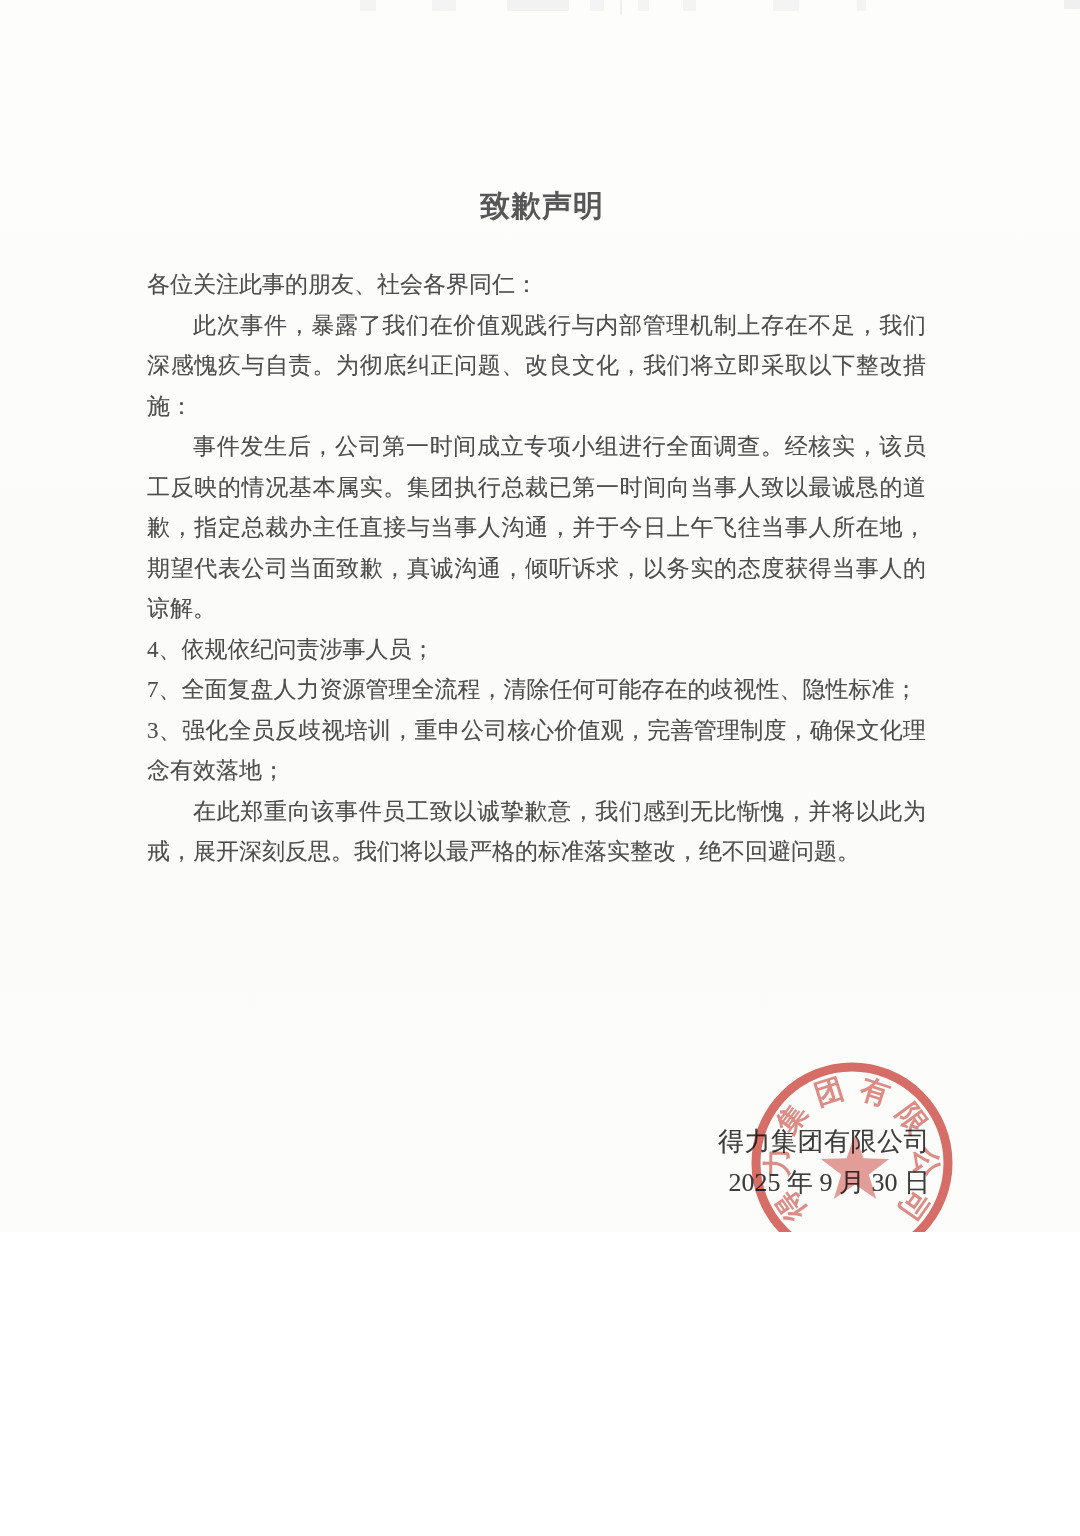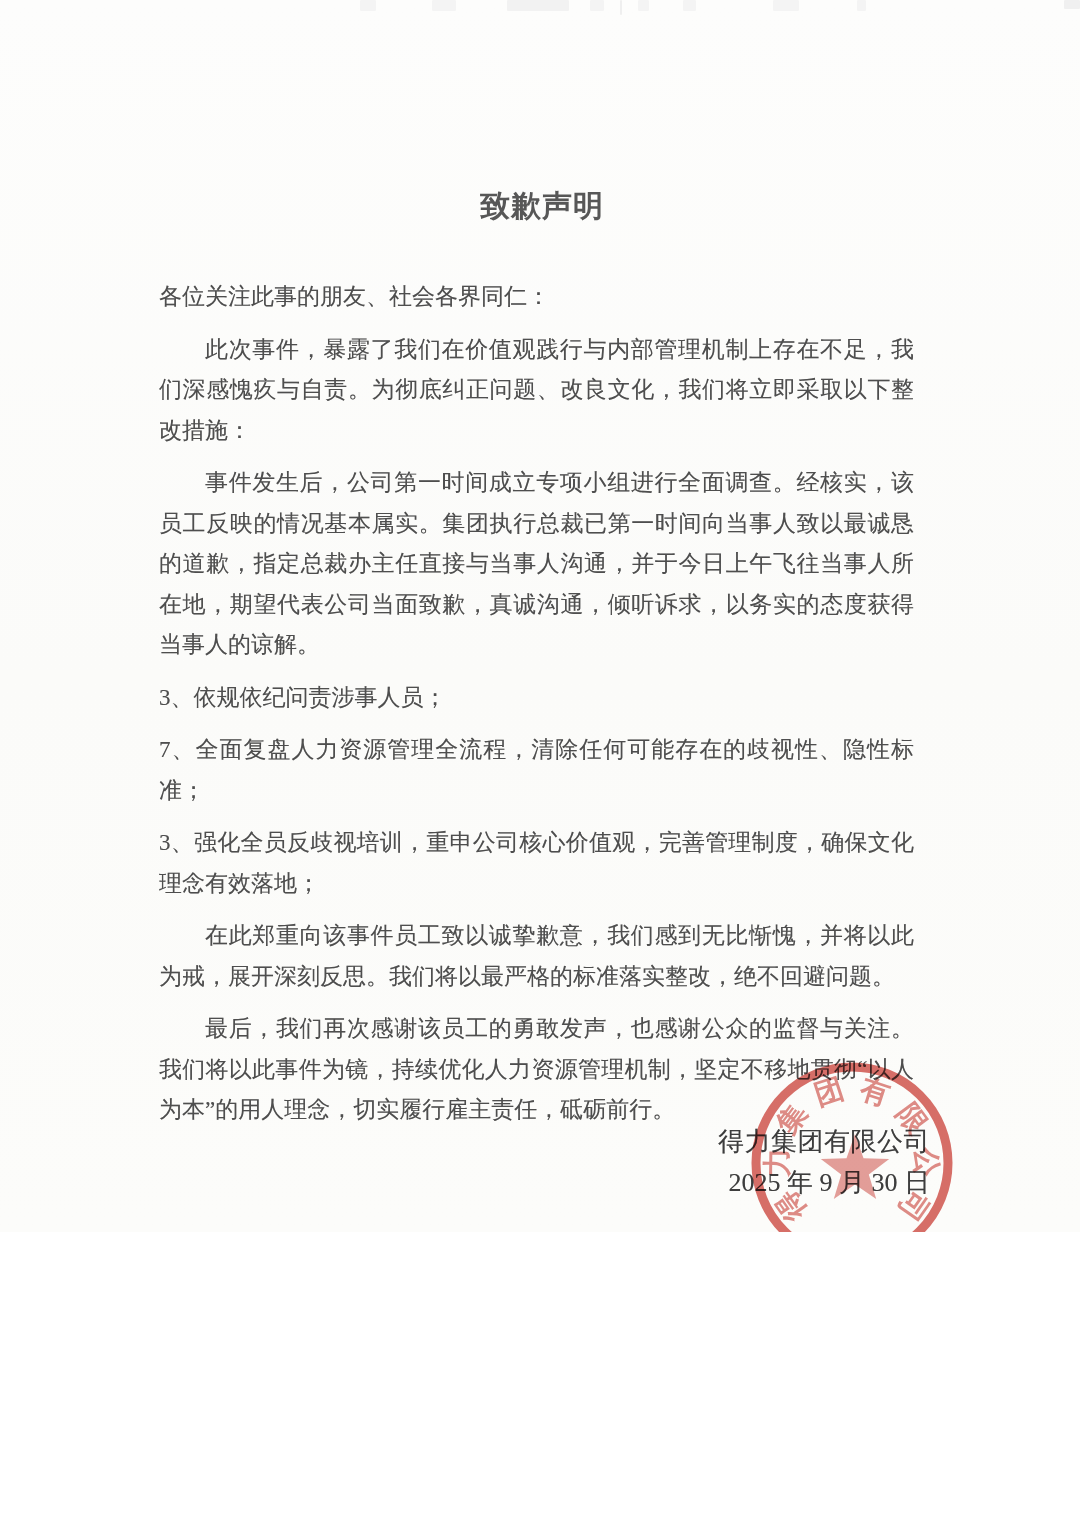--- a/index.html
+++ b/index.html
@@ -33,21 +33,21 @@
     position: absolute;
     left: 147px;
     top: 265px;
     width: 779px;
     font-size: 23px;
     line-height: 40.5px;
     color: #4e4e4e;
     text-align: justify;
     text-shadow: 0 0 0.6px rgba(90,90,90,0.35);
   }
-  .doc-body p { margin: 12px; }
+  .doc-body p { margin: 0; }
   .doc-body p.indent { text-indent: 2em; }
   .signature {
     position: absolute;
     right: 150px;
     top: 1122px;
     text-align: right;
     font-size: 26px;
     line-height: 40.5px;
     color: #3d3d3d;
     text-shadow: 0 0 0.6px rgba(70,70,70,0.4);
@@ -100,25 +100,24 @@
   <div class="artifact" style="left:773px; width:26px;"></div>
   <div class="artifact" style="left:857px; width:9px;"></div>
   <div class="artifact" style="left:1064px; width:16px; height:9px; background:#f0f0f0;"></div>
 
   <div class="doc-title">致歉声明</div>
 
   <div class="doc-body">
     <p>各位关注此事的朋友、社会各界同仁：</p>
     <p class="indent">此次事件，暴露了我们在价值观践行与内部管理机制上存在不足，我们深感愧疚与自责。为彻底纠正问题、改良文化，我们将立即采取以下整改措施：</p>
     <p class="indent">事件发生后，公司第一时间成立专项小组进行全面调查。经核实，该员工反映的情况基本属实。集团执行总裁已第一时间向当事人致以最诚恳的道歉，指定总裁办主任直接与当事人沟通，并于今日上午飞往当事人所在地，期望代表公司当面致歉，真诚沟通，倾听诉求，以务实的态度获得当事人的谅解。</p>
-    <p>3、依规依纪问责涉事人员；</p>
+    <p>4、依规依纪问责涉事人员；</p>
     <p>7、全面复盘人力资源管理全流程，清除任何可能存在的歧视性、隐性标准；</p>
     <p>3、强化全员反歧视培训，重申公司核心价值观，完善管理制度，确保文化理念有效落地；</p>
     <p class="indent">在此郑重向该事件员工致以诚挚歉意，我们感到无比惭愧，并将以此为戒，展开深刻反思。我们将以最严格的标准落实整改，绝不回避问题。</p>
-    <p class="indent">最后，我们再次感谢该员工的勇敢发声，也感谢公众的监督与关注。我们将以此事件为镜，持续优化人力资源管理机制，坚定不移地贯彻“以人为本”的用人理念，切实履行雇主责任，砥砺前行。</p>
   </div>
 
   <div class="signature">
     <div class="company">得力集团有限公司</div>
     <div class="date">2025 年 9 月 30 日</div>
   </div>
 
   <div class="seal">
     <svg width="224" height="224" viewBox="0 0 224 224">
       <g fill="none">

